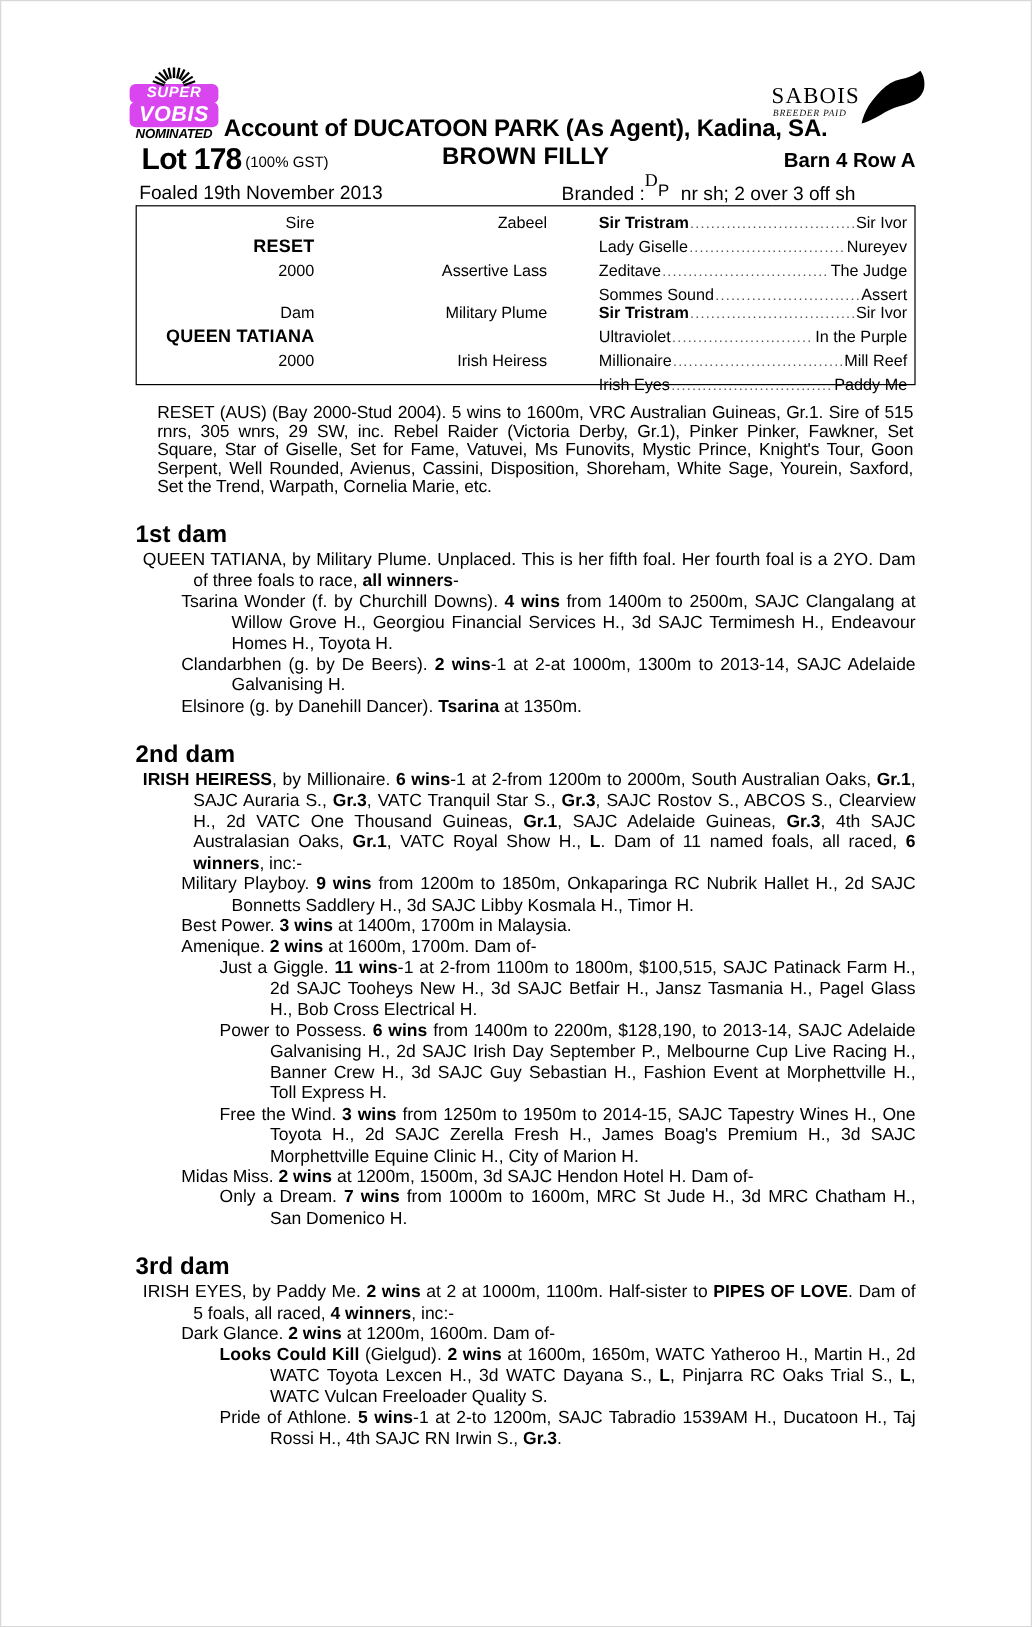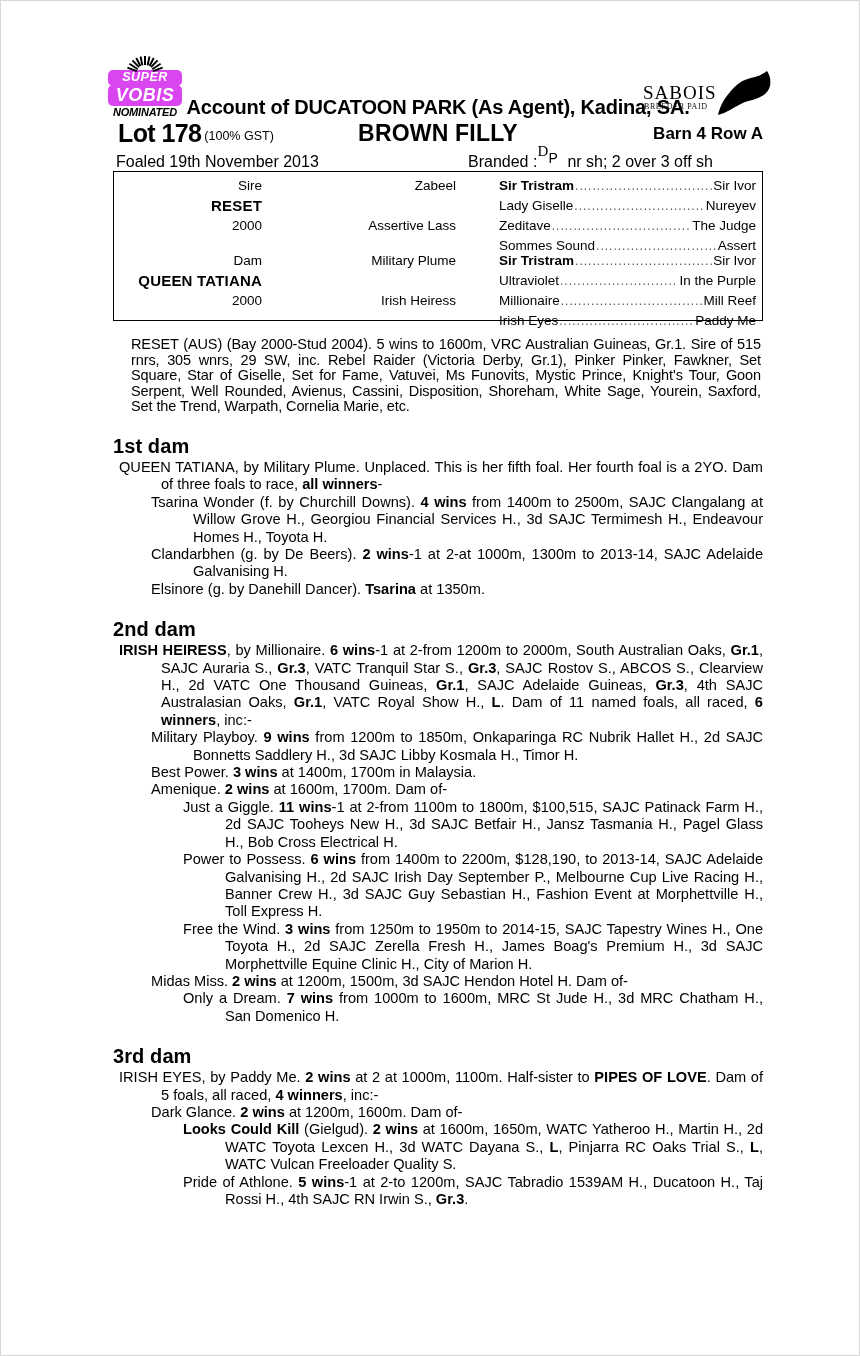--- a/index.html
+++ b/index.html
@@ -62,41 +62,42 @@
     font-weight: bold;
     font-style: italic;
     letter-spacing: -0.2px;
     margin-top: 1px;
     color: #000;
   }
 
   .sabois-logo {
     position: absolute;
     right: -10px;
-    top: 20px;
+    top: 8px;
     width: 136px;
     height: 58px;
   }
   .sabois-text {
     position: absolute;
     left: 6px;
     top: 14px;
     font-family: "Liberation Serif", serif;
     font-size: 19px;
     letter-spacing: 1px;
     line-height: 19px;
   }
   .sabois-sub {
     position: absolute;
     left: 7px;
     top: 33px;
     font-family: "Liberation Serif", serif;
     font-size: 8px;
     letter-spacing: 0.6px;
     color: #111;
+    font-style: italic;
   }
   .sabois-horse { position: absolute; right: 2px; top: 0px; }
 
   .account-line {
     position: absolute;
     left: 0; right: 0;
     top: 47px;
     text-align: center;
     font-size: 20px;
     font-weight: bold;
@@ -122,21 +123,21 @@
     font-weight: normal;
     letter-spacing: 0;
     vertical-align: 2px;
     margin-left: 3px;
   }
   .colour-sex {
     position: absolute;
     left: 0; right: 0;
     top: 1px;
     text-align: center;
-    font-size: 23px;
+    font-size: 20px;
     font-weight: bold;
     letter-spacing: 0.2px;
   }
   .barn {
     position: absolute;
     right: 0;
     top: 5px;
     font-size: 17px;
     font-weight: bold;
   }

